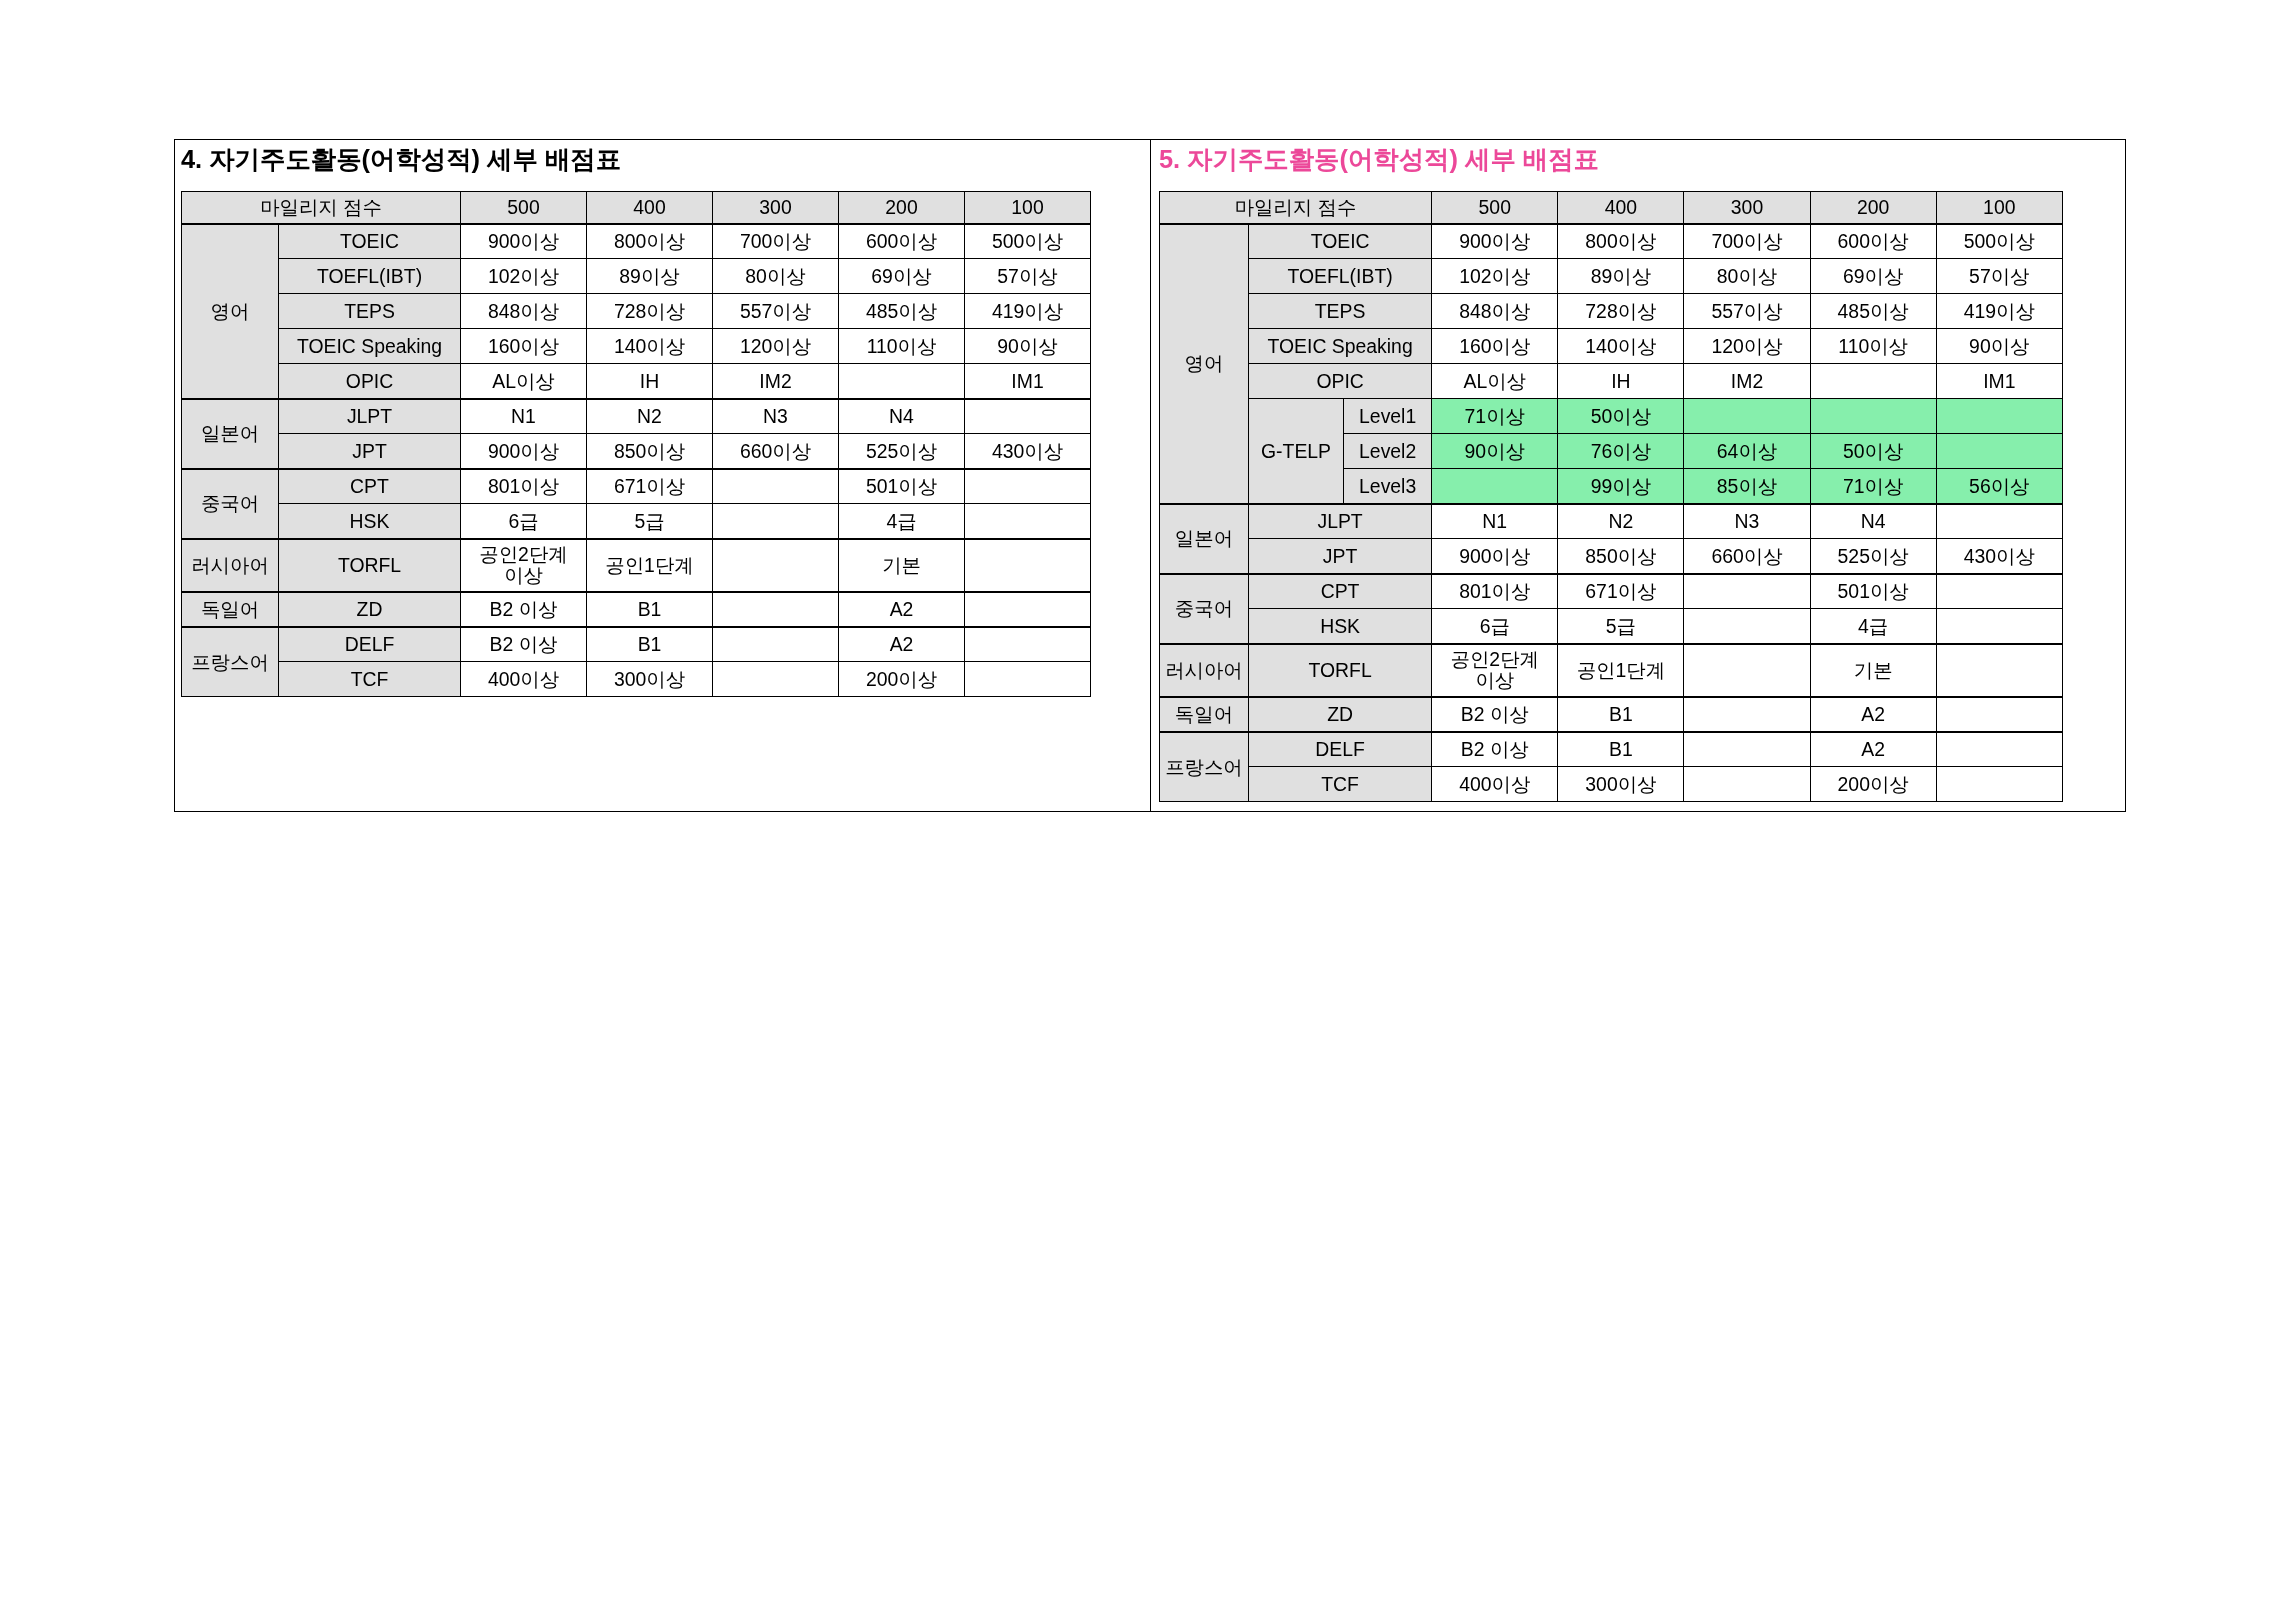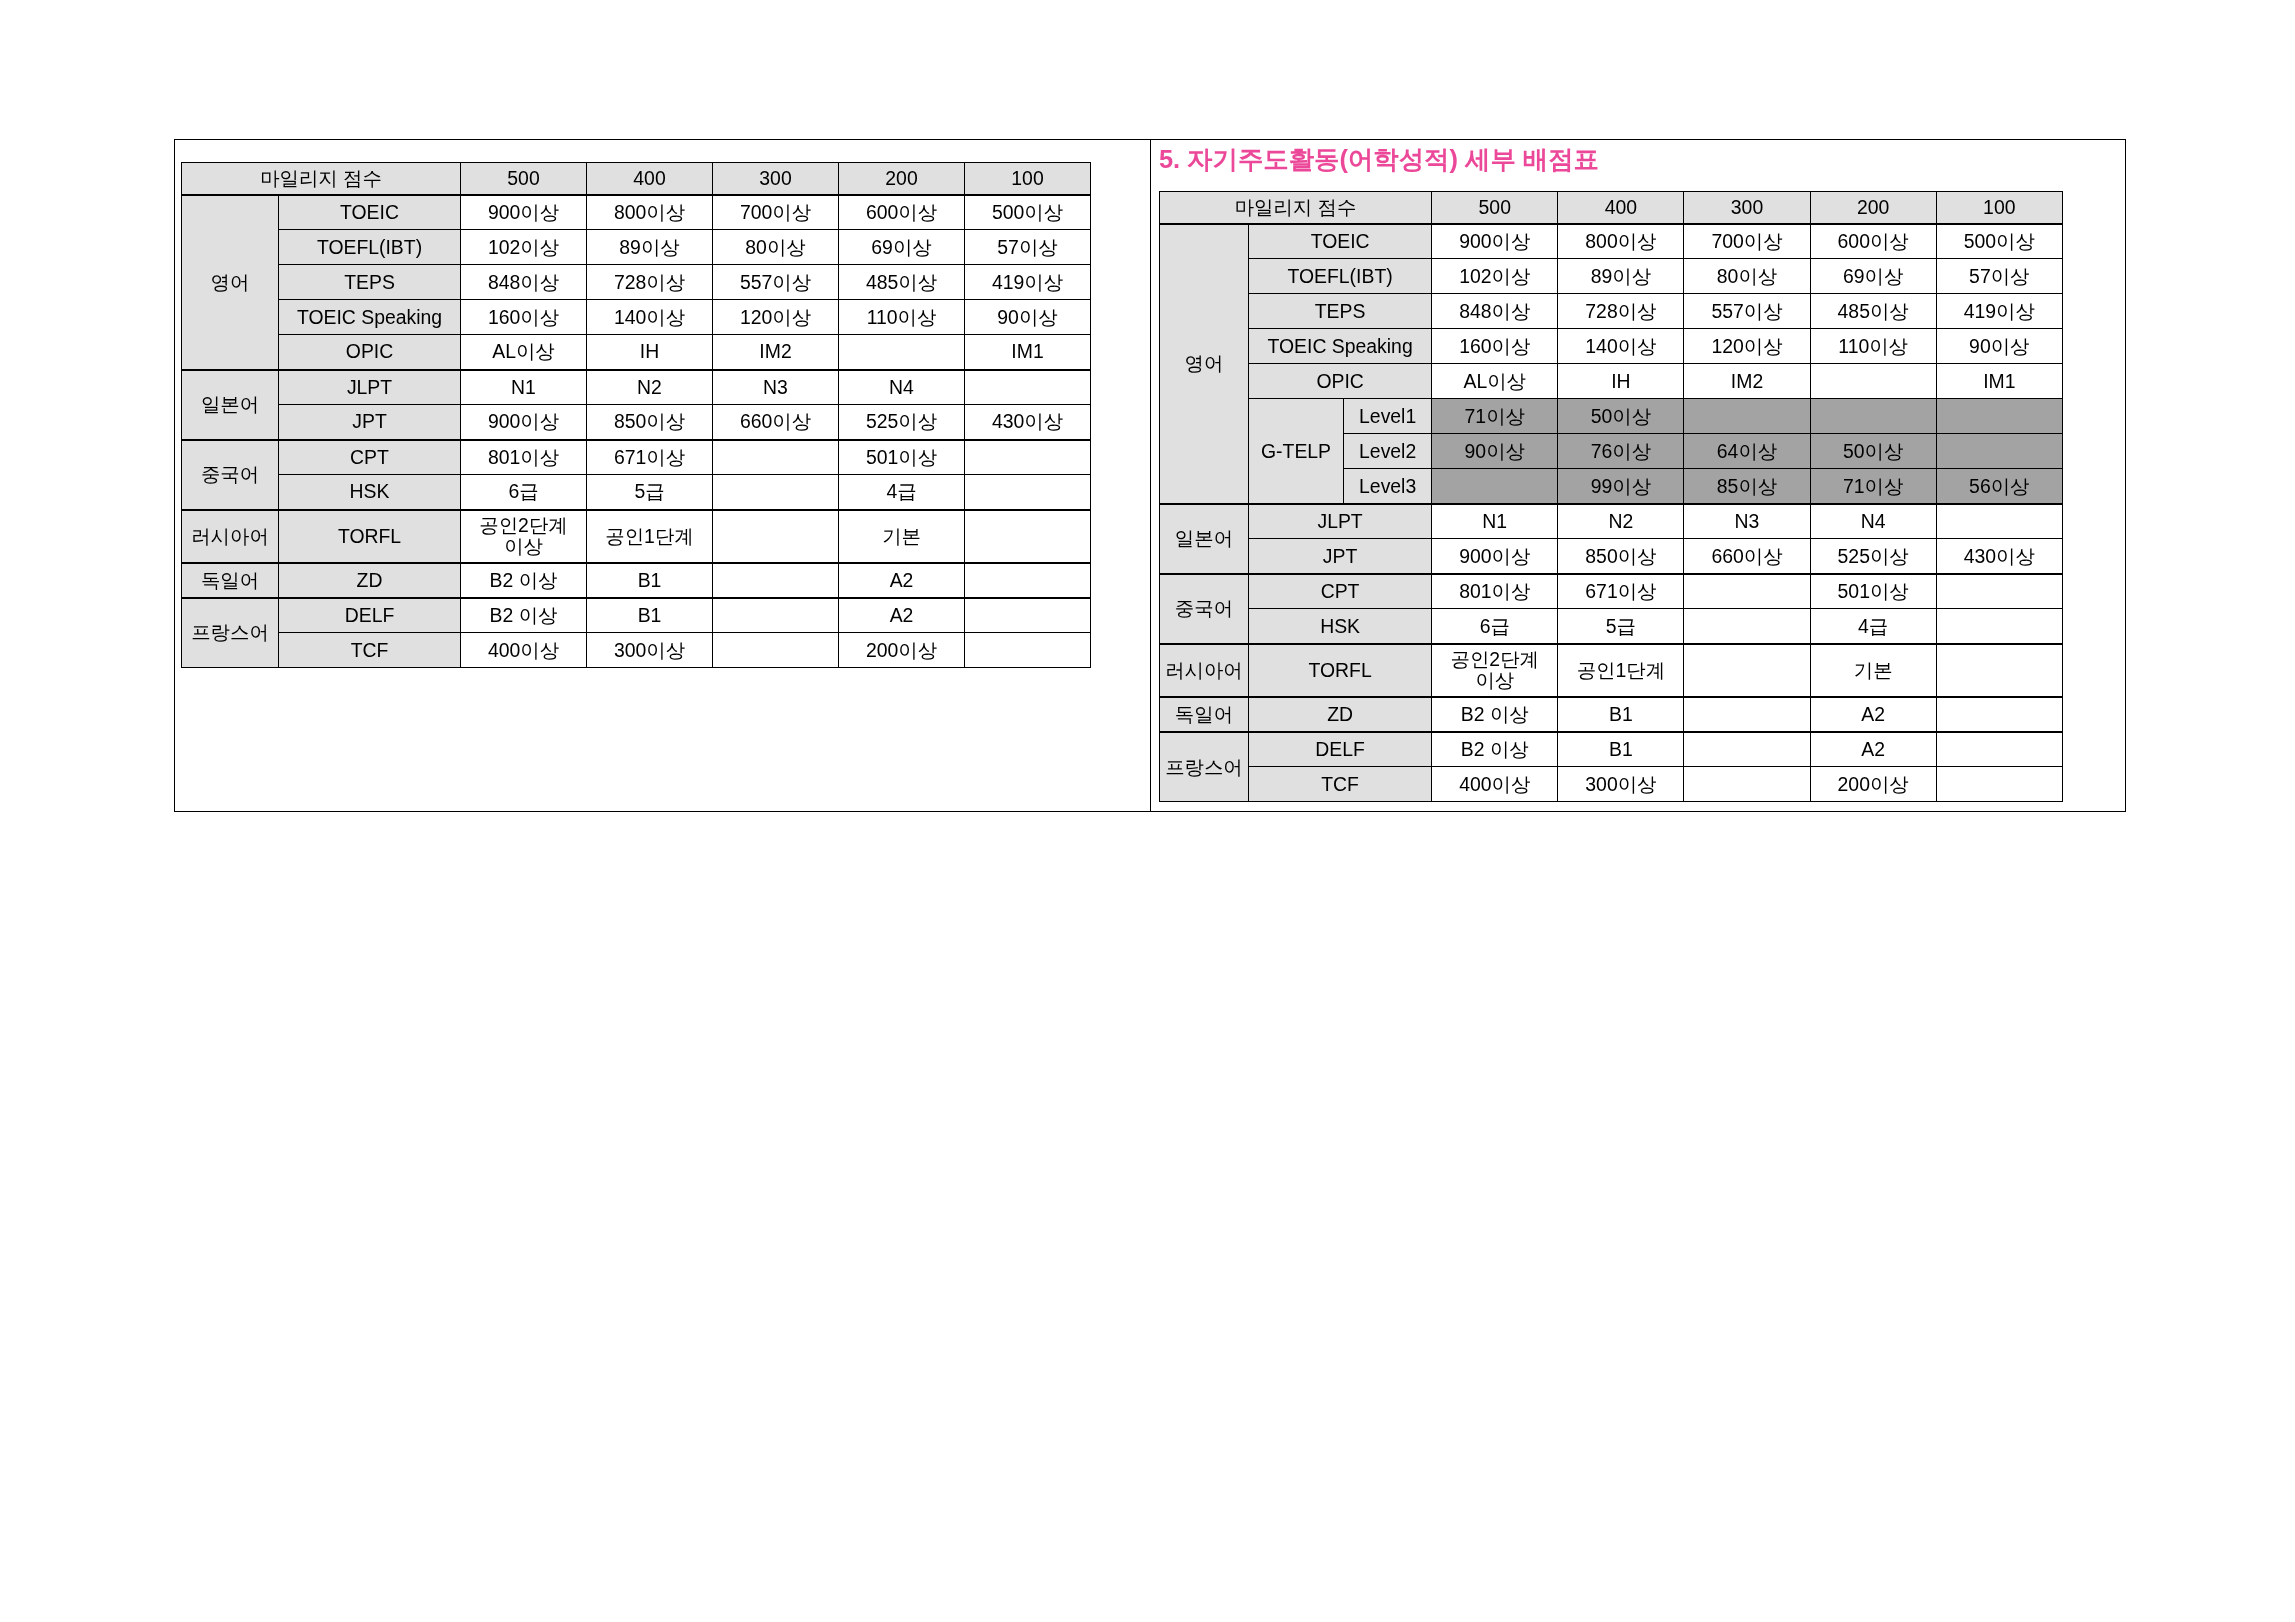--- a/index.html
+++ b/index.html
@@ -43,30 +43,31 @@
     overflow:hidden;
   }
   tr.head th { border-bottom-width:1.9px; }
   tr.grp td  { border-top-width:2.3px; }
 
   tr.hh { height:32px;border-radius:12px;  }
   tr.hr { height:35px;  }
   tr.ht { height:53px; }
 
   .g { background:#e0e0e0; }
-  .y { background:#a3a3a3; }
+  .y { background:#86efac; }
   .pre { white-space:pre-line; line-height:1.1;margin-top:28px; }
 </style>
 </head>
 <body>
 
 <div class="page">
   <div class="frame">
 
     <div class="pane pane-left">
+      <h2 class="section-title title-black">4. 자기주도활동(어학성적) 세부 배점표</h2>
 
       <table class="tbl tbl-left">
         <colgroup>
           <col style="width:97px">
             <col style="width:182px">
           <col style="width:126px">
             <col style="width:126px">
             <col style="width:126px">
             <col style="width:126px">
             <col style="width:126px">

